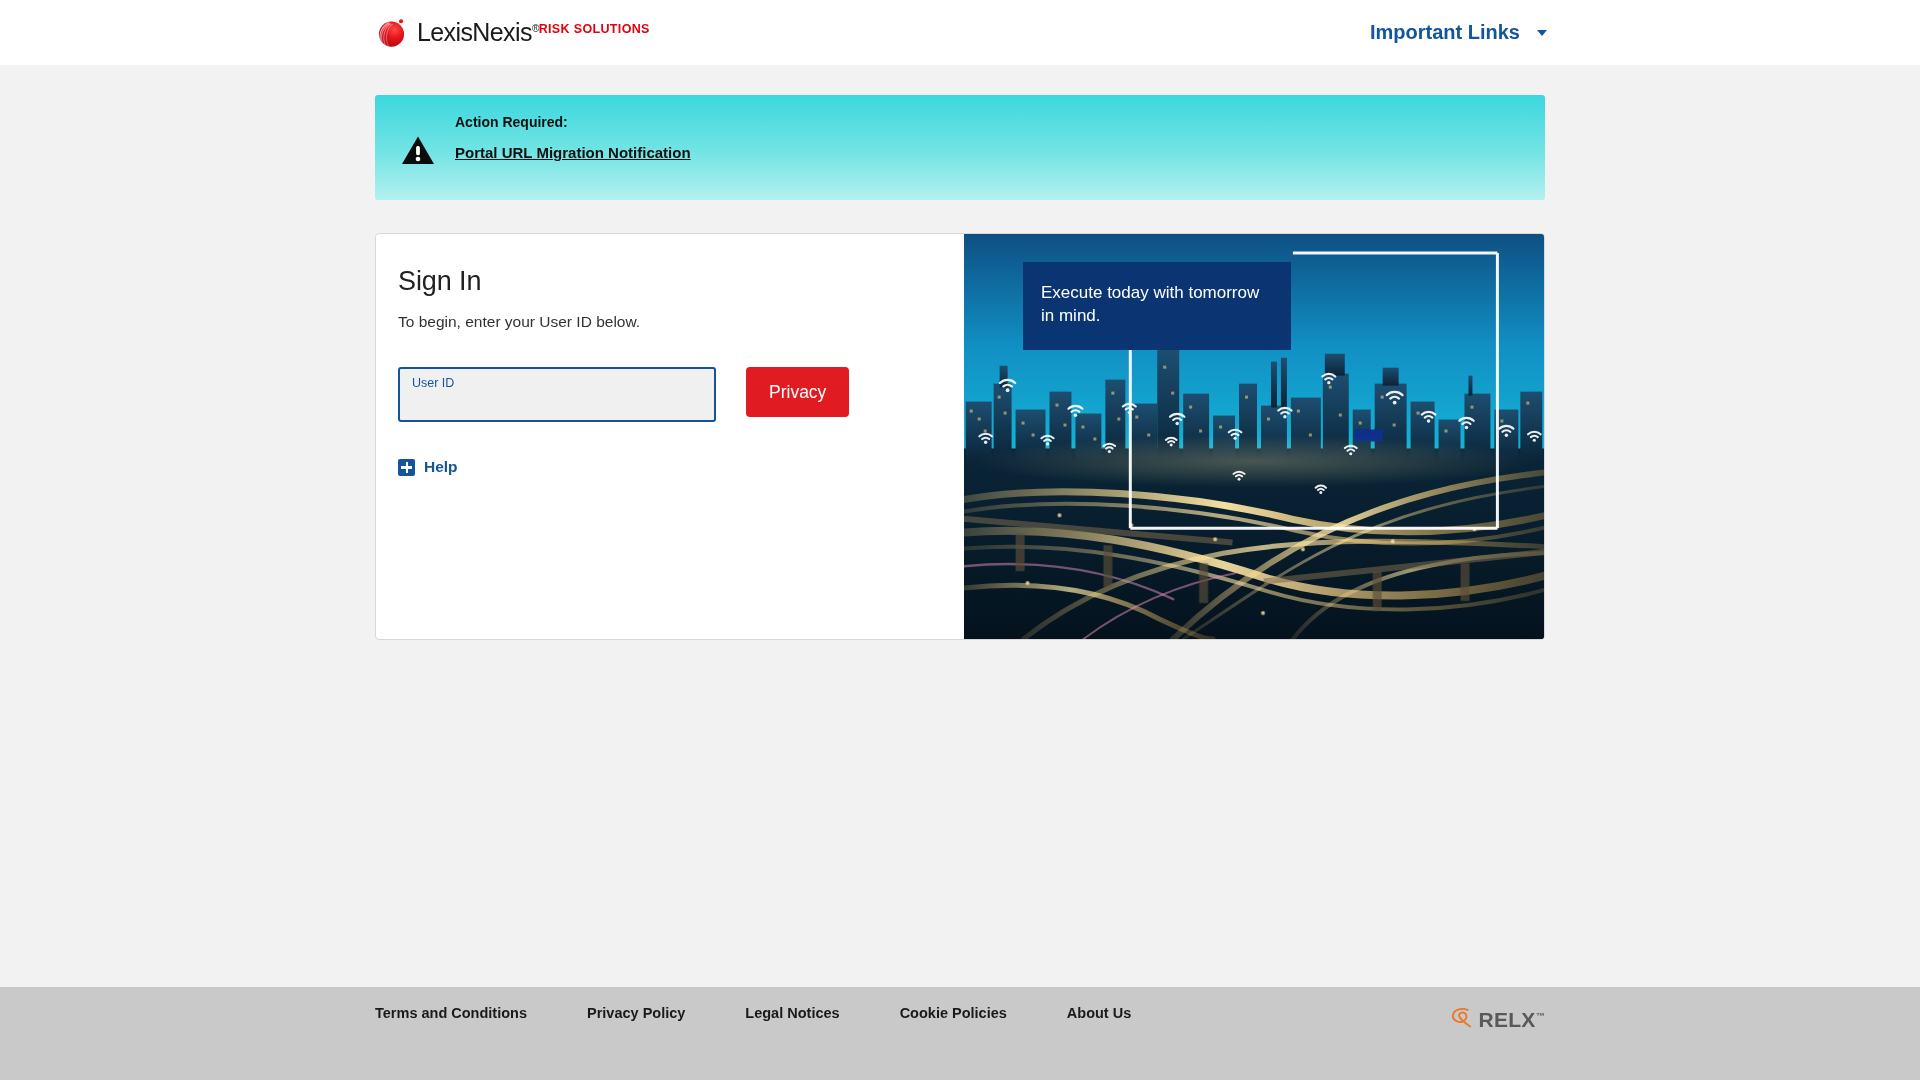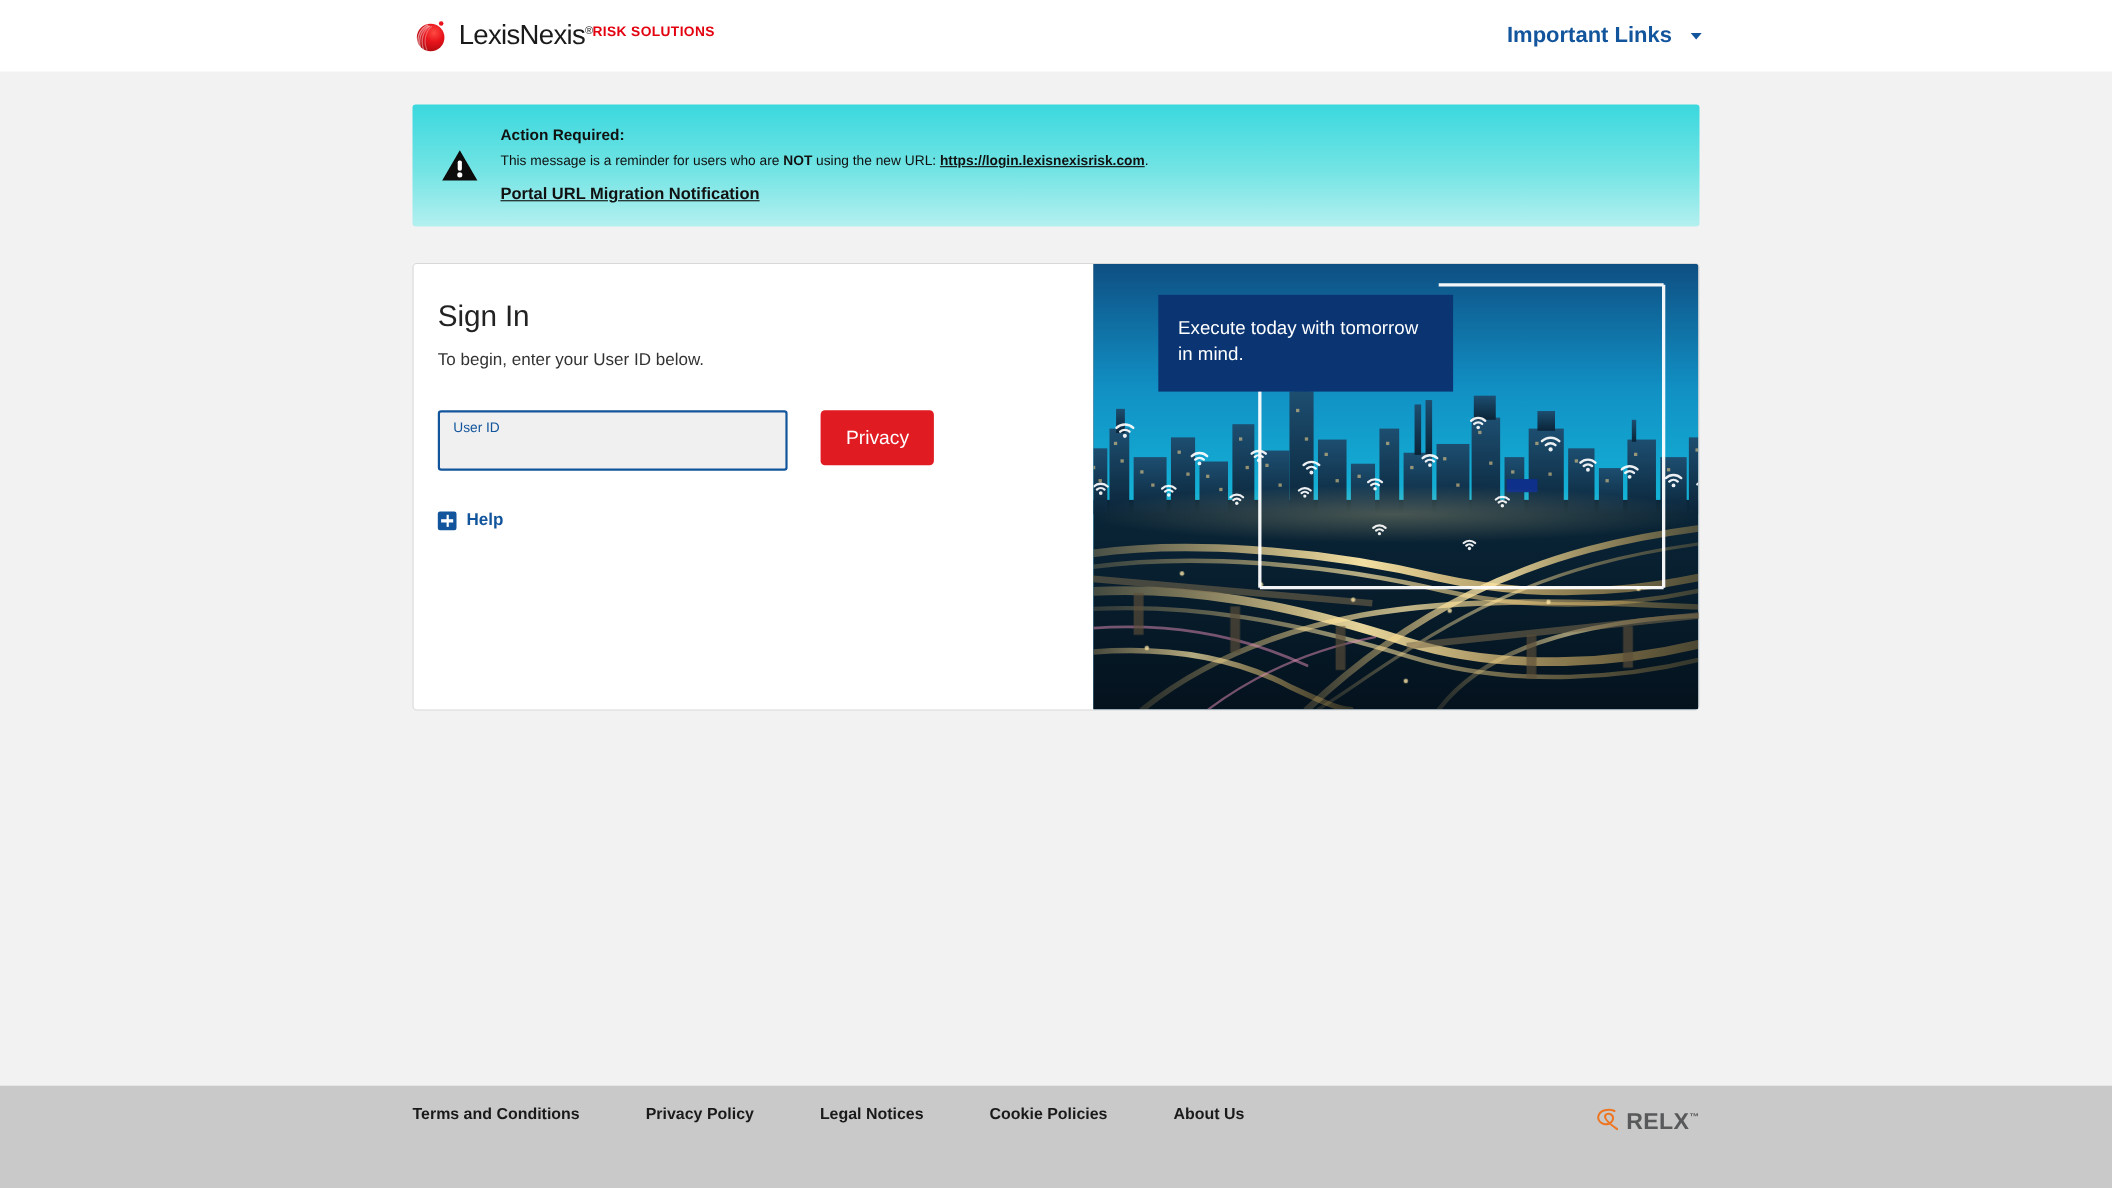--- a/index.html
+++ b/index.html
@@ -248,22 +248,21 @@
     font-size: 15.5px;
     font-weight: 700;
     color: #12559c;
   }
 
   
   .card-right {
     flex: 1;
     position: relative;
     overflow: hidden;
-    background: #0c4a6e;
-    margin-left: 30px;
+    background: #eab308;
   }
   .hero-svg { position: absolute; inset: 0; width: 100%; height: 100%; display: block; }
 
   .hero-caption {
     position: absolute;
     left: 59px;
     top: 28px;
     background: #0b3572;
     color: #ffffff;
     font-size: 17px;
@@ -365,21 +364,20 @@
     <div class="alert">
       <div class="alert-icon">
         <svg width="34" height="31" viewBox="0 0 34 31">
           <path d="M17 1.5 L33 29 L1 29 Z" fill="#0c0c0c"></path>
           <rect x="15.1" y="11" width="3.8" height="9.2" rx="1.6" fill="#ffffff"></rect>
           <circle cx="17" cy="24" r="2.3" fill="#ffffff"></circle>
         </svg>
       </div>
       <div class="alert-body">
         <div class="alert-title">Action Required:</div>
-        <div class="alert-line"><span>This message is a reminder for users who are </span><strong>NOT</strong><span> using the new URL: </span><a class="alert-url" href="#">https://login.lexisnexisrisk.com</a><span>.</span></div>
         <a class="alert-attach" href="#">Portal URL Migration Notification</a>
       </div>
     </div>
 
     <div class="card">
 
       <div class="card-left">
         <h1 class="signin-title">Sign In</h1>
         <p class="signin-sub">To begin, enter your User ID below.</p>
 

